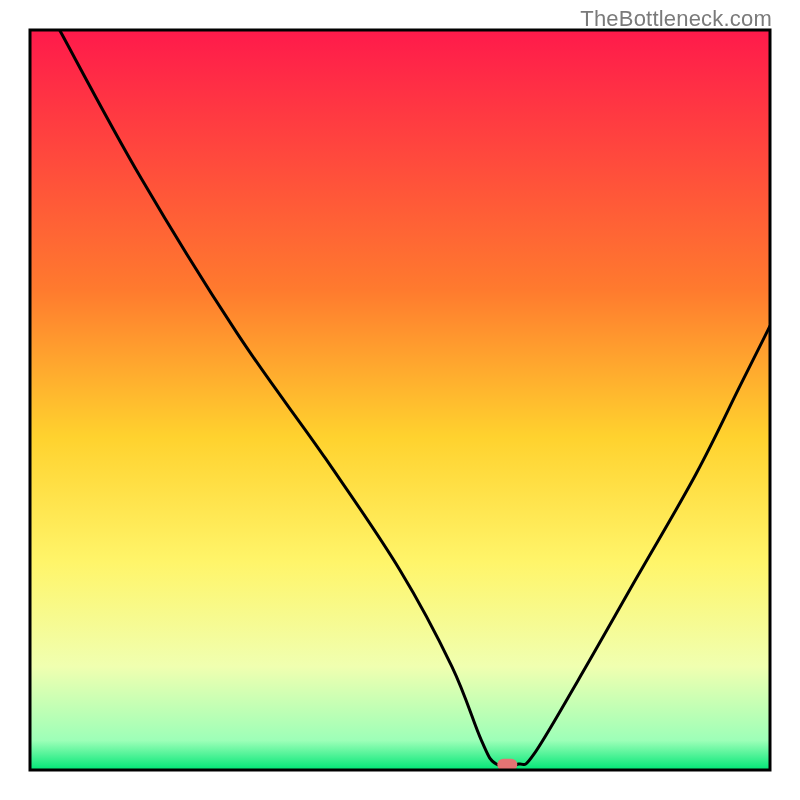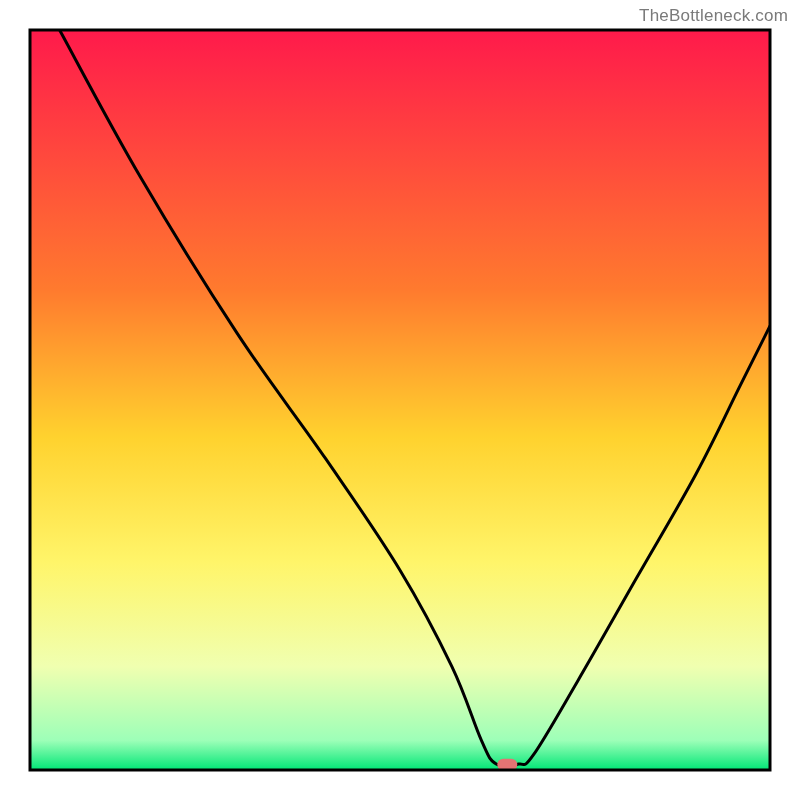--- a/index.html
+++ b/index.html
@@ -11,23 +11,23 @@
     font-family: Arial, Helvetica, sans-serif;
   }
   .container {
     position: relative;
     width: 800px;
     height: 800px;
   }
   .watermark {
     position: absolute;
     top: 6px;
-    right: 12px;
+    right: 28px;
     color: #7a7a7a;
-    font-size: 17px;
+    font-size: 22px;
     font-weight: 500;
     letter-spacing: 0.2px;
   }
   svg {
     display: block;
   }
 </style>
 </head>
 <body>
 

